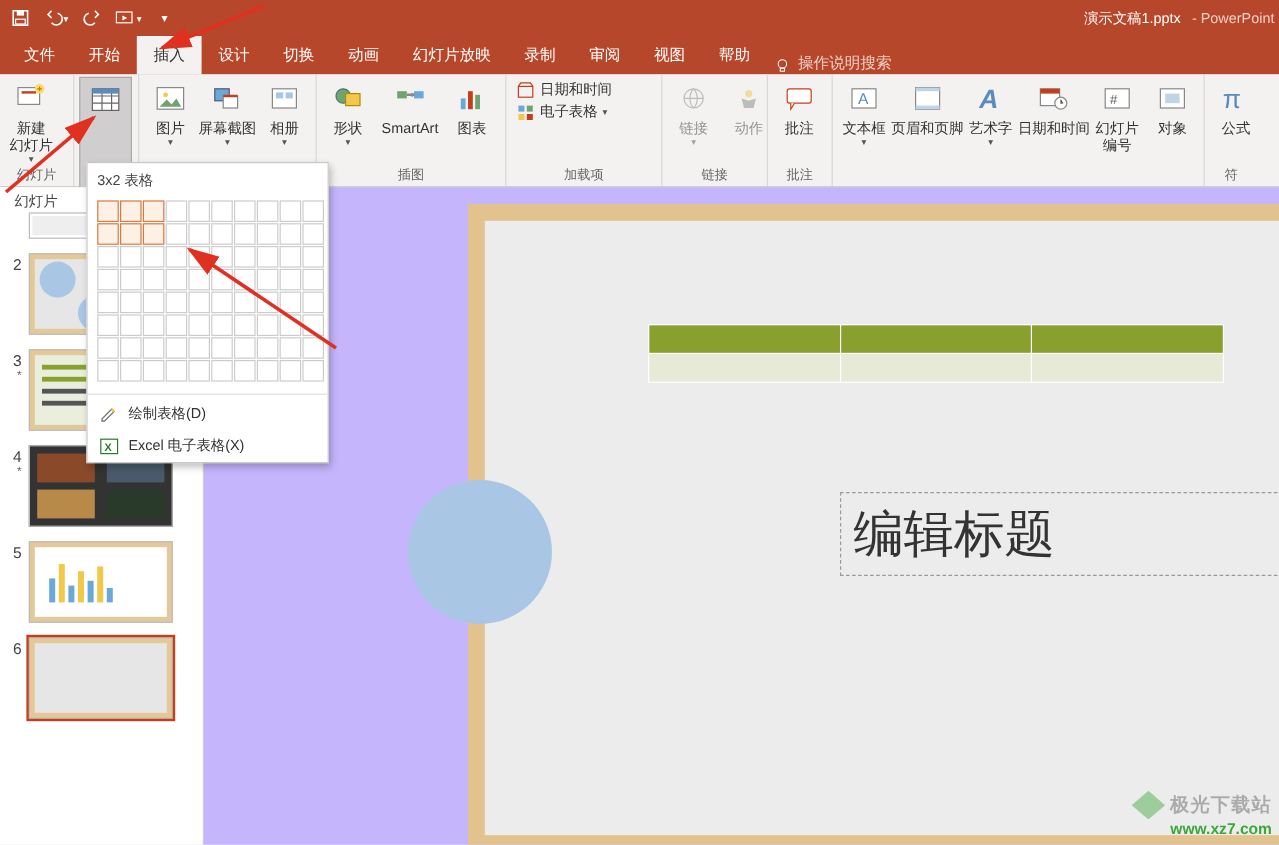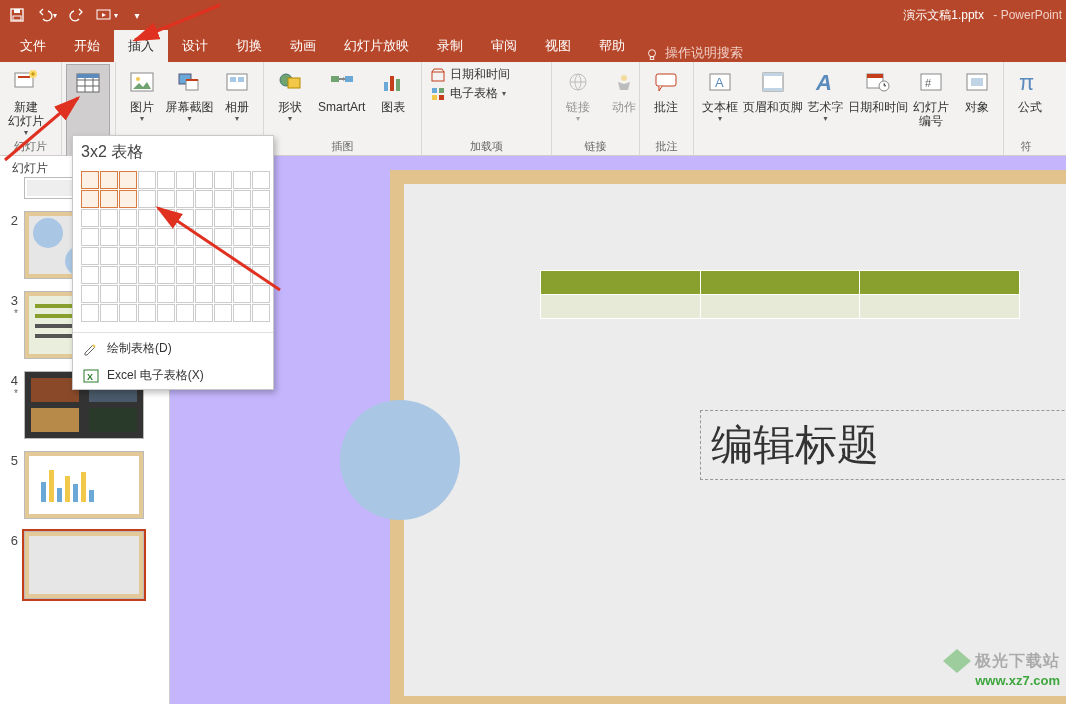--- a/index.html
+++ b/index.html
@@ -43,31 +43,31 @@
 .slide { position:absolute; left: 220px; top: 14px; width: 870px; height: 540px; background:#e2c28d; }
 .slide .paper { position:absolute; left: 14px; top: 14px; right:0; bottom: 14px; background:#ececec; }
 .slide-title { position:absolute; left:310px; top:240px; width:480px; height:70px; border:1px dashed #999; display:flex; align-items:center; padding-left:10px; font-size:42px; color:#333; }
 .slide-table { position:absolute; left:150px; top:100px; width:480px; border-collapse:collapse; }
 .slide-table td { border:1px solid #fff; height:24px; }
 .slide-table tr:first-child td { background:#8aa02e; }
 .slide-table tr:nth-child(2) td { background:#e7ead6; }
 .circle { position:absolute; width:120px; height:120px; border-radius:50%; background:#a9c7e4; }
 
 .table-dropdown { position:absolute; left:72px; top:135px; width:202px; background:#fff; border:1px solid #c8c8c8; box-shadow: 2px 3px 6px rgba(0,0,0,0.25); z-index: 50; }
-.table-dropdown .dd-title { font-size: 16px; color:#444; padding: 6px 8px; }
+.table-dropdown .dd-title { font-size: 12px; color:#444; padding: 6px 8px; }
 .grid10 { display:grid; grid-template-columns: repeat(10, 18px); grid-auto-rows:18px; gap:1px; padding: 2px 8px 8px 8px; }
 .gcell { width:18px; height:18px; border:1px solid #ccc; background:#fff; }
 .gcell.sel { border:1px solid #d97b41; background:#fdf0e4; }
 .dd-sep { height:1px; background:#e0e0e0; margin: 2px 0; }
 .dd-row { display:flex; align-items:center; gap:8px; padding:5px 10px; font-size:12px; color:#333; }
 .dd-row .dic { width:16px; height:16px; display:flex; align-items:center; justify-content:center; }
 
 .arrow { position:absolute; z-index:60; pointer-events:none; }
 
-.watermark { position:absolute; right:6px; bottom:16px; z-index:70; opacity:0.92; display:flex; flex-direction:column; align-items:flex-end; }
+.watermark { position:absolute; right:6px; bottom:6px; z-index:70; opacity:0.92; display:flex; flex-direction:column; align-items:flex-end; }
 .watermark .wm-logo { display:flex; align-items:center; gap:4px; }
 .watermark .wm-url { font-size:13px; color:#2fa12f; font-weight:bold; }
 .wm-shape { width:28px; height:24px; background:#2fa12f; clip-path: polygon(50% 0, 100% 50%, 50% 100%, 0 50%); opacity:0.45; }
 .wm-text { font-size:16px; color:rgba(0,0,0,0.3); font-weight:bold; letter-spacing:1px; }
 
 svg { display:block; }
 .chev { font-size:8px; color:#555; }
 </style>
 </head>
 <body>

